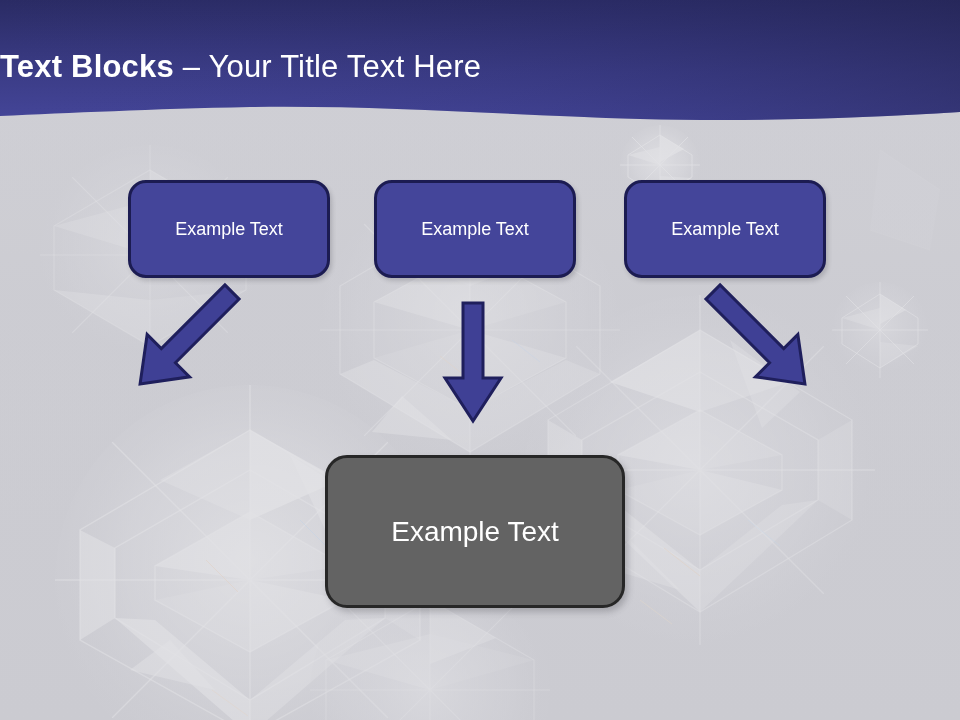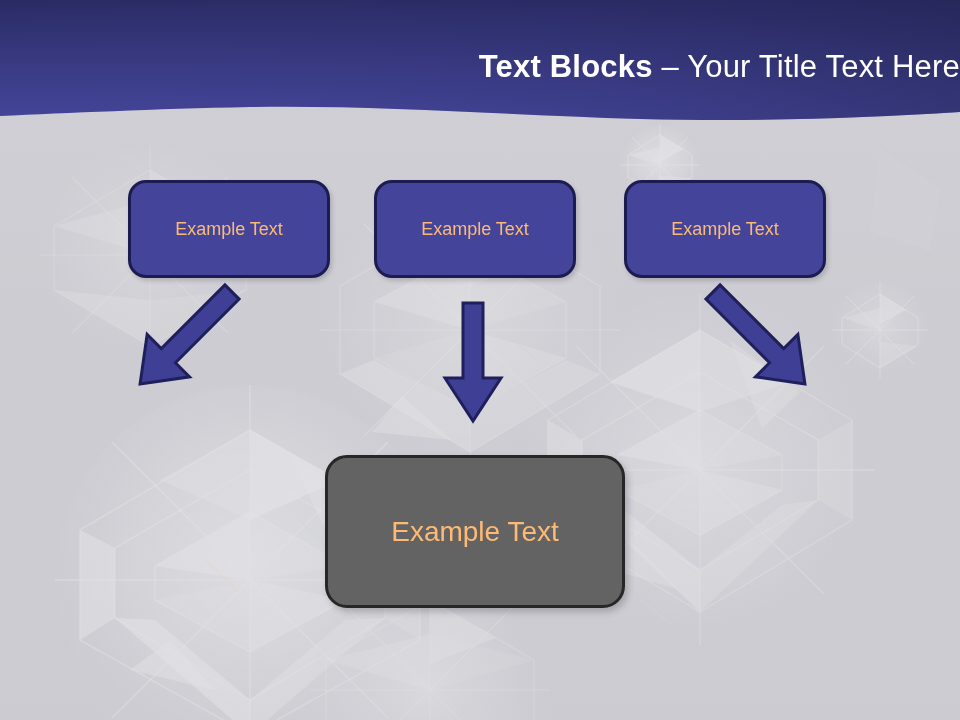--- a/index.html
+++ b/index.html
@@ -39,38 +39,38 @@
     left: 0;
     top: 0;
     width: 960px;
     height: 130px;
   }
   #title-text {
     position: absolute;
     left: 0;
     top: 48px;
     width: 960px;
-    text-align: right;
+    text-align: left;
     color: #ffffff;
     font-size: 31px;
     line-height: 38px;
     letter-spacing: 0.2px;
     white-space: nowrap;
   }
   #title-text .t-bold { font-weight: bold; }
   #title-text .t-light { font-weight: normal; }
 
   
   .node {
     position: absolute;
     box-sizing: border-box;
     display: flex;
     align-items: center;
     justify-content: center;
-    color: #fdba74;
+    color: #ffffff;
     text-align: center;
   }
   .node-blue {
     background: #44459a;
     border: 3px solid #1c1c52;
     border-radius: 18px;
     font-size: 18px;
     box-shadow: 2px 3px 4px rgba(60,60,70,0.22);
   }
   .node-gray {

